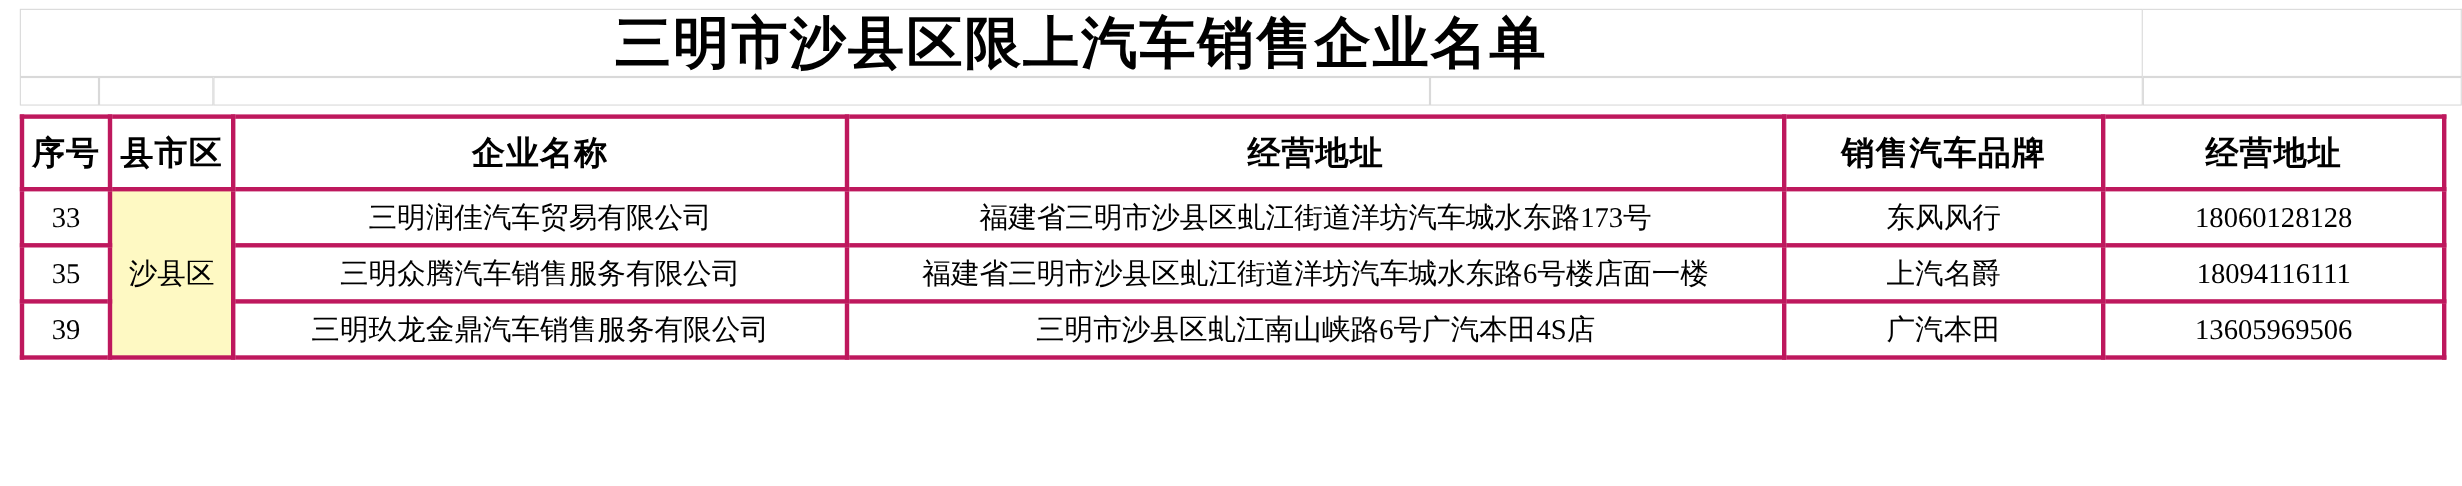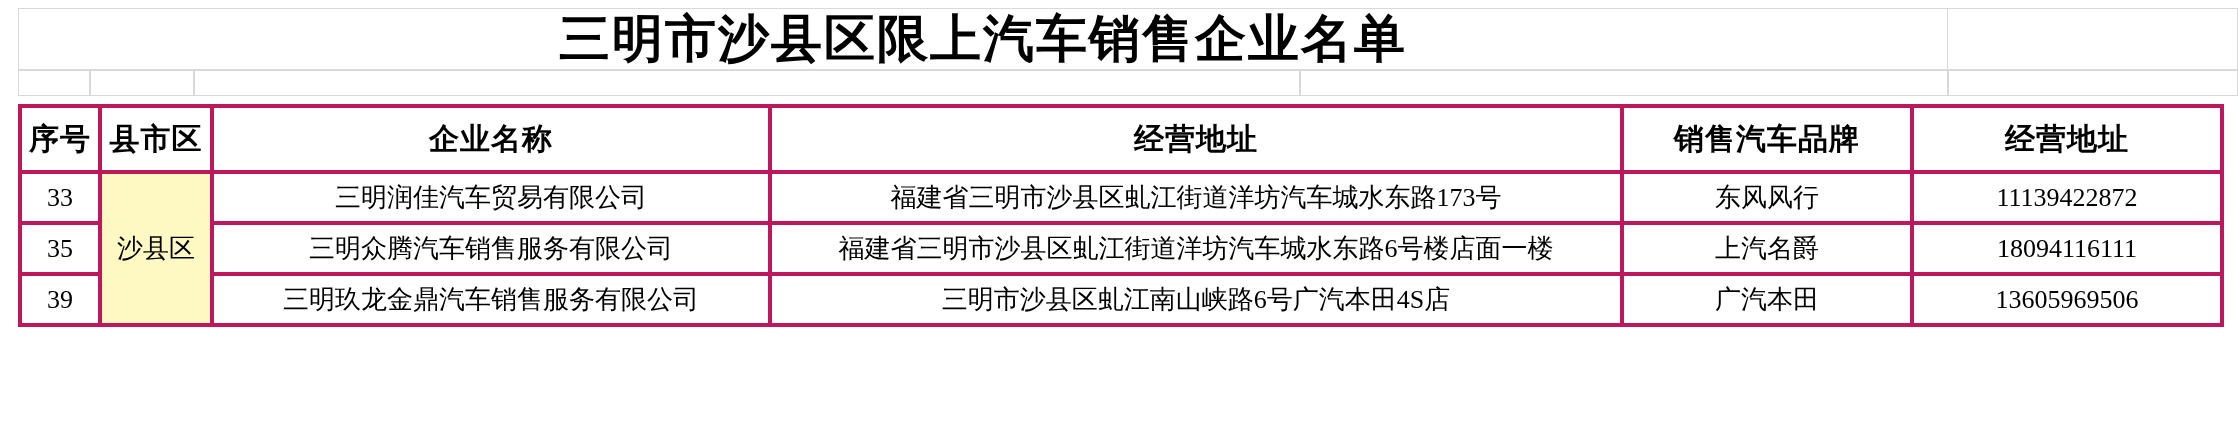--- a/index.html
+++ b/index.html
@@ -158,21 +158,21 @@
         <th>经营地址</th>
       </tr>
     </thead>
     <tbody>
       <tr>
         <td>33</td>
         <td class="cell-area" rowspan="3">沙县区</td>
         <td class="cell-name">三明润佳汽车贸易有限公司</td>
         <td class="cell-addr">福建省三明市沙县区虬江街道洋坊汽车城水东路173号</td>
         <td>东风风行</td>
-        <td class="cell-tel">11139422872</td>
+        <td class="cell-tel">18060128128</td>
       </tr>
       <tr>
         <td>35</td>
         <td class="cell-name">三明众腾汽车销售服务有限公司</td>
         <td class="cell-addr">福建省三明市沙县区虬江街道洋坊汽车城水东路6号楼店面一楼</td>
         <td>上汽名爵</td>
         <td class="cell-tel">18094116111</td>
       </tr>
       <tr>
         <td>39</td>

